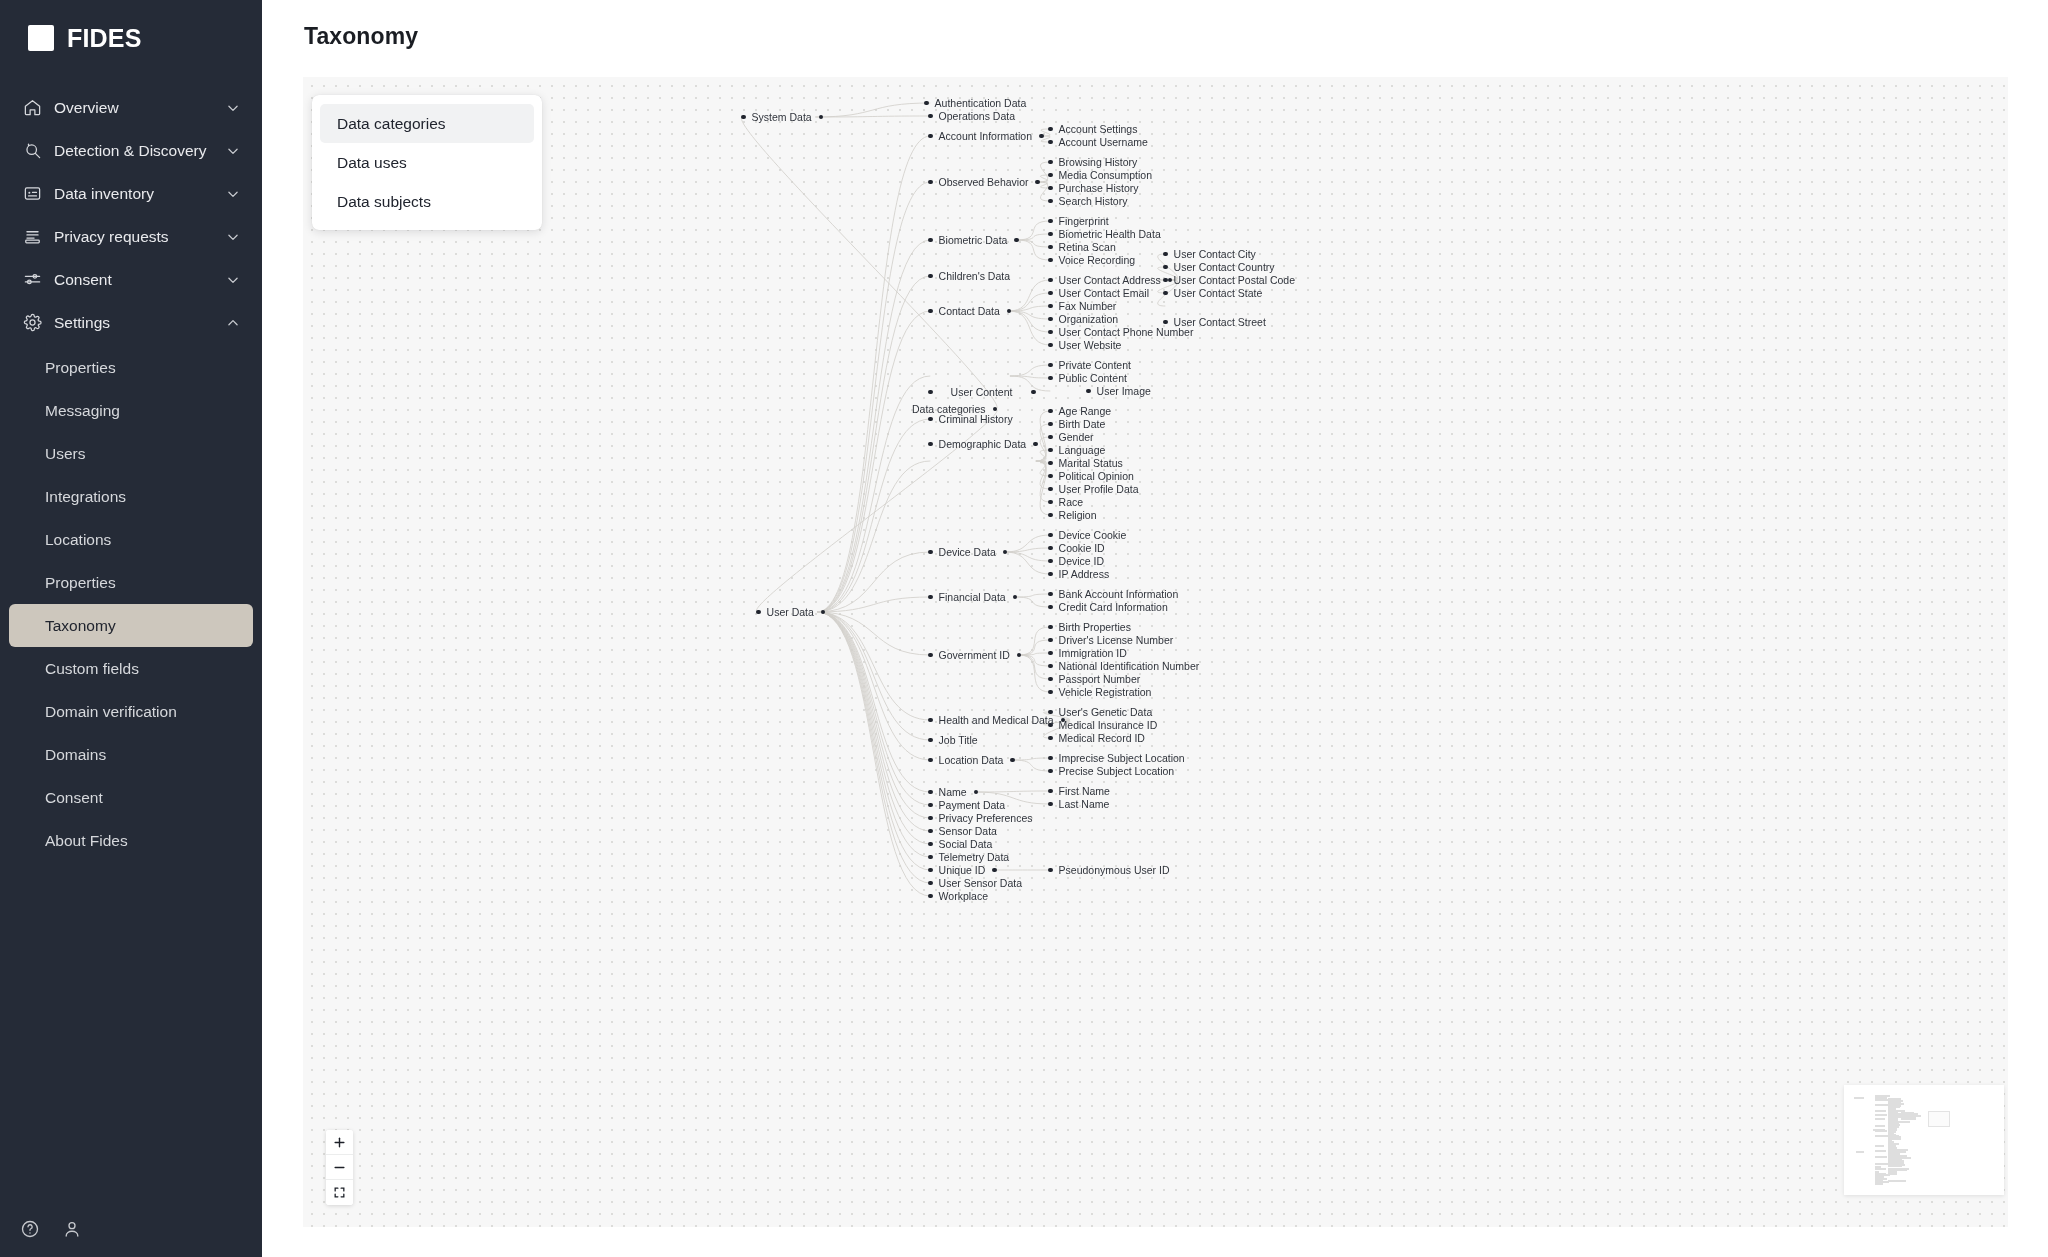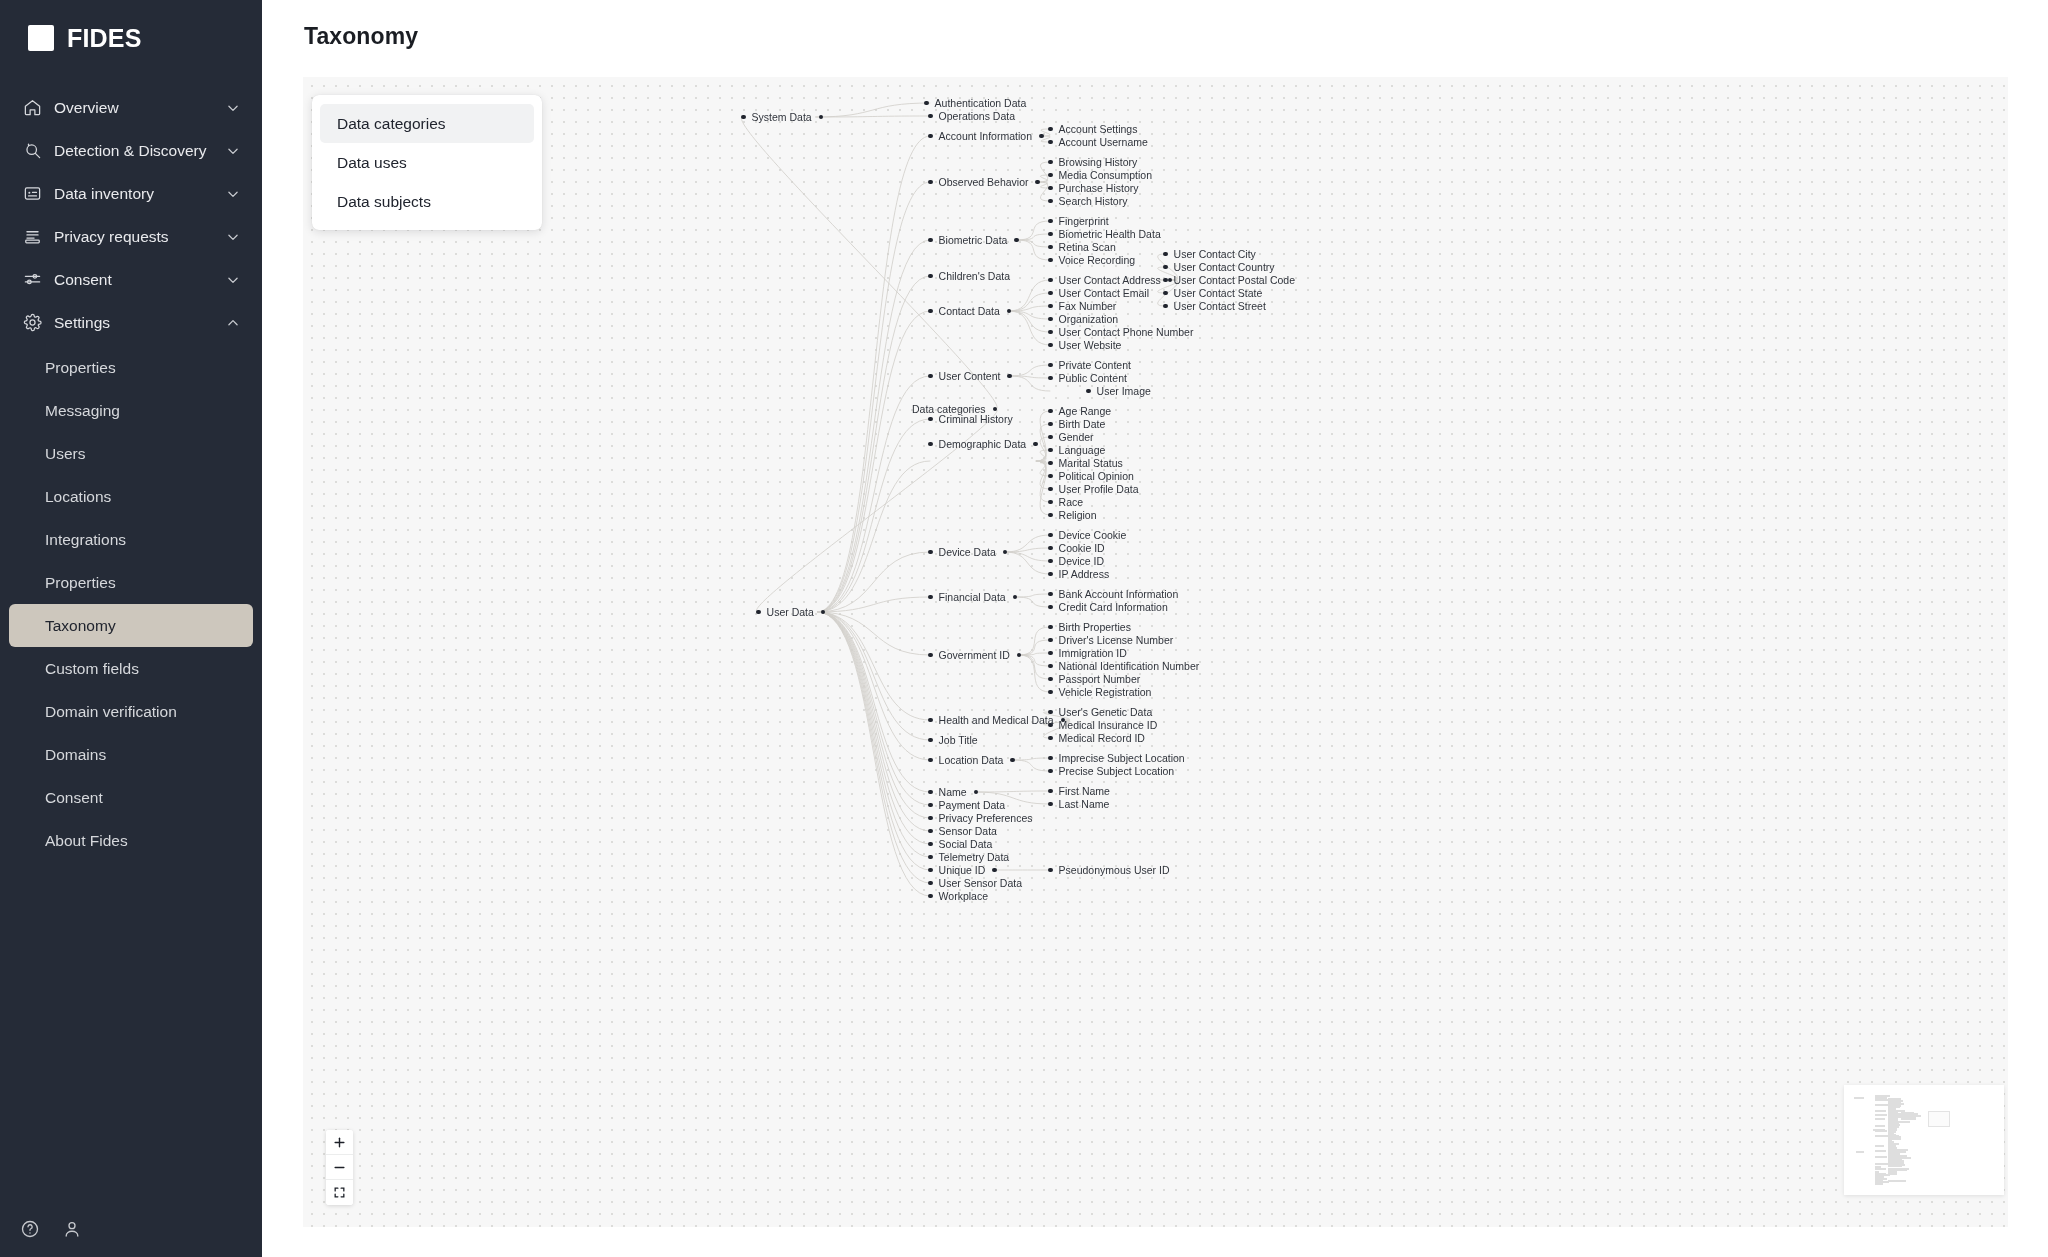--- a/index.html
+++ b/index.html
@@ -232,24 +232,24 @@
           <div class="sub-item">
             <span>Properties</span>
           </div>
           <div class="sub-item">
             <span>Messaging</span>
           </div>
           <div class="sub-item">
             <span>Users</span>
           </div>
           <div class="sub-item">
+            <span>Integrations</span>
+          </div>
+          <div class="sub-item">
             <span>Locations</span>
-          </div>
-          <div class="sub-item">
-            <span>Integrations</span>
           </div>
           <div class="sub-item">
             <span>Properties</span>
           </div>
           <div class="sub-item active">
             <span>Taxonomy</span>
           </div>
           <div class="sub-item">
             <span>Custom fields</span>
           </div>
@@ -412,21 +412,21 @@
           </div>
           <div class="node" style="top: 192px; left: 625px;">
             <span class="handle h-left"></span>
             <span class="nlabel">Children's Data</span>
           </div>
           <div class="node" style="top: 227px; left: 625px;">
             <span class="handle h-left"></span>
             <span class="nlabel">Contact Data</span>
             <span class="handle h-right"></span>
           </div>
-          <div class="node" style="top: 292px; left: 625px;">
+          <div class="node" style="top: 308px; left: 625px; gap: 12px;">
             <span class="handle h-left"></span>
             <span class="nlabel">User Content</span>
             <span class="handle h-right"></span>
           </div>
           <div class="node" style="top: 335px; left: 625px;">
             <span class="handle h-left"></span>
             <span class="nlabel">Criminal History</span>
           </div>
           <div class="node" style="top: 360px; left: 625px;">
             <span class="handle h-left"></span>
@@ -702,21 +702,21 @@
             <span class="nlabel">User Contact Country</span>
           </div>
           <div class="node" style="top: 196px; left: 860px;">
             <span class="handle h-left"></span>
             <span class="nlabel">User Contact Postal Code</span>
           </div>
           <div class="node" style="top: 209px; left: 860px;">
             <span class="handle h-left"></span>
             <span class="nlabel">User Contact State</span>
           </div>
-          <div class="node" style="top: 222px; left: 860px;">
+          <div class="node" style="top: 238px; left: 860px;">
             <span class="handle h-left"></span>
             <span class="nlabel">User Contact Street</span>
           </div>
         </div>
 
       <div class="dropdown" id="dropdown">
           <div class="dd-item selected">
             <span>Data categories</span>
           </div>
           <div class="dd-item">

